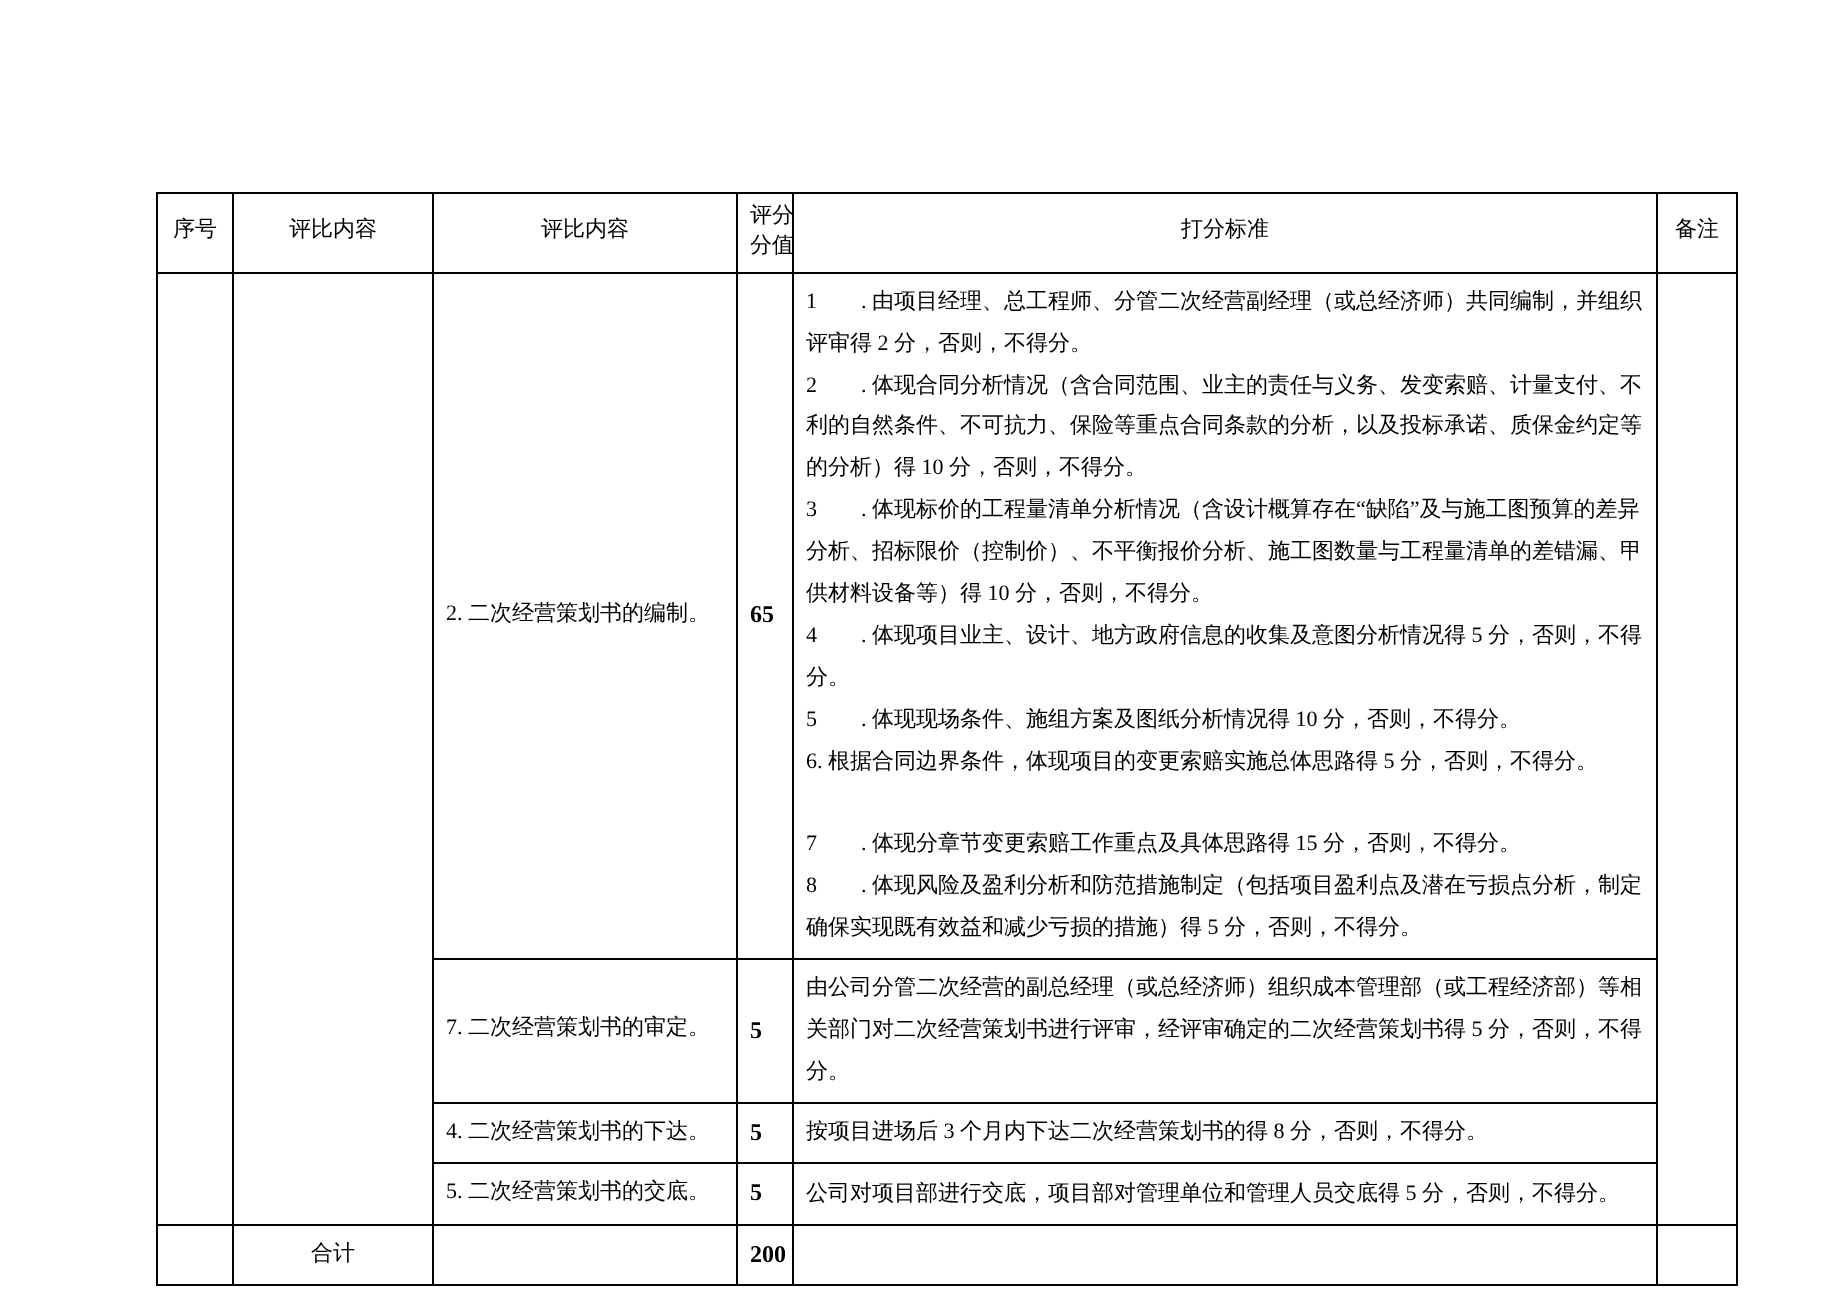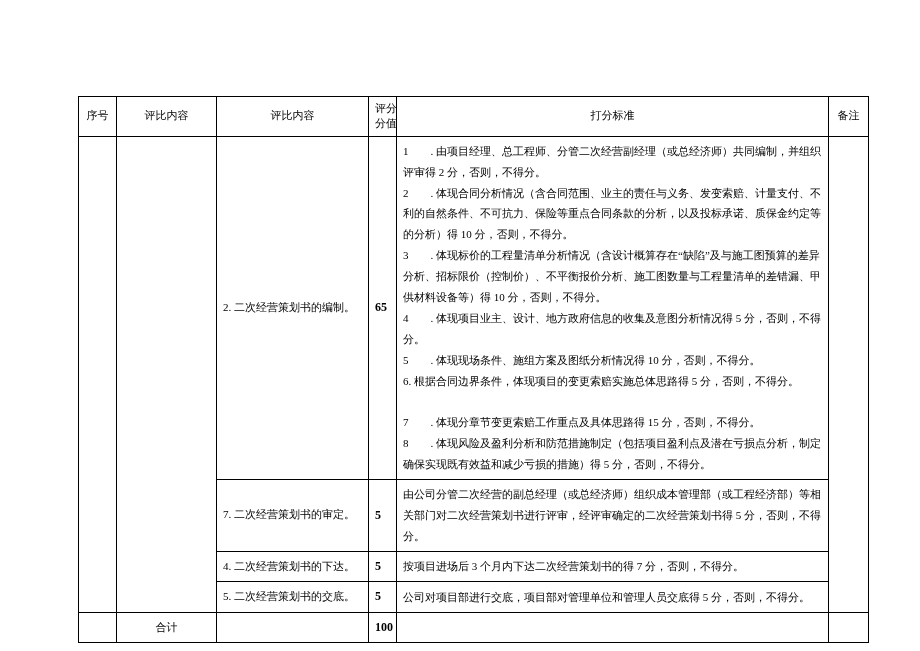--- a/index.html
+++ b/index.html
@@ -89,30 +89,30 @@
         <td class="center" rowspan="4"></td>
       </tr>
       <tr>
         <td class="req">7. 二次经营策划书的审定。</td>
         <td class="score">5</td>
         <td class="std">由公司分管二次经营的副总经理（或总经济师）组织成本管理部（或工程经济部）等相关部门对二次经营策划书进行评审，经评审确定的二次经营策划书得 5 分，否则，不得分。</td>
       </tr>
       <tr>
         <td class="req">4. 二次经营策划书的下达。</td>
         <td class="score">5</td>
-        <td class="std">按项目进场后 3 个月内下达二次经营策划书的得 7 分，否则，不得分。</td>
+        <td class="std">按项目进场后 3 个月内下达二次经营策划书的得 8 分，否则，不得分。</td>
       </tr>
       <tr>
         <td class="req">5. 二次经营策划书的交底。</td>
         <td class="score">5</td>
         <td class="std">公司对项目部进行交底，项目部对管理单位和管理人员交底得 5 分，否则，不得分。</td>
       </tr>
       <tr>
         <td class="center"></td>
         <td class="center">合计</td>
         <td class="center"></td>
-        <td class="total-score">100</td>
+        <td class="total-score">200</td>
         <td class="center"></td>
         <td class="center"></td>
       </tr>
     </tbody>
   </table>
 </div>
 
 </body></html>

